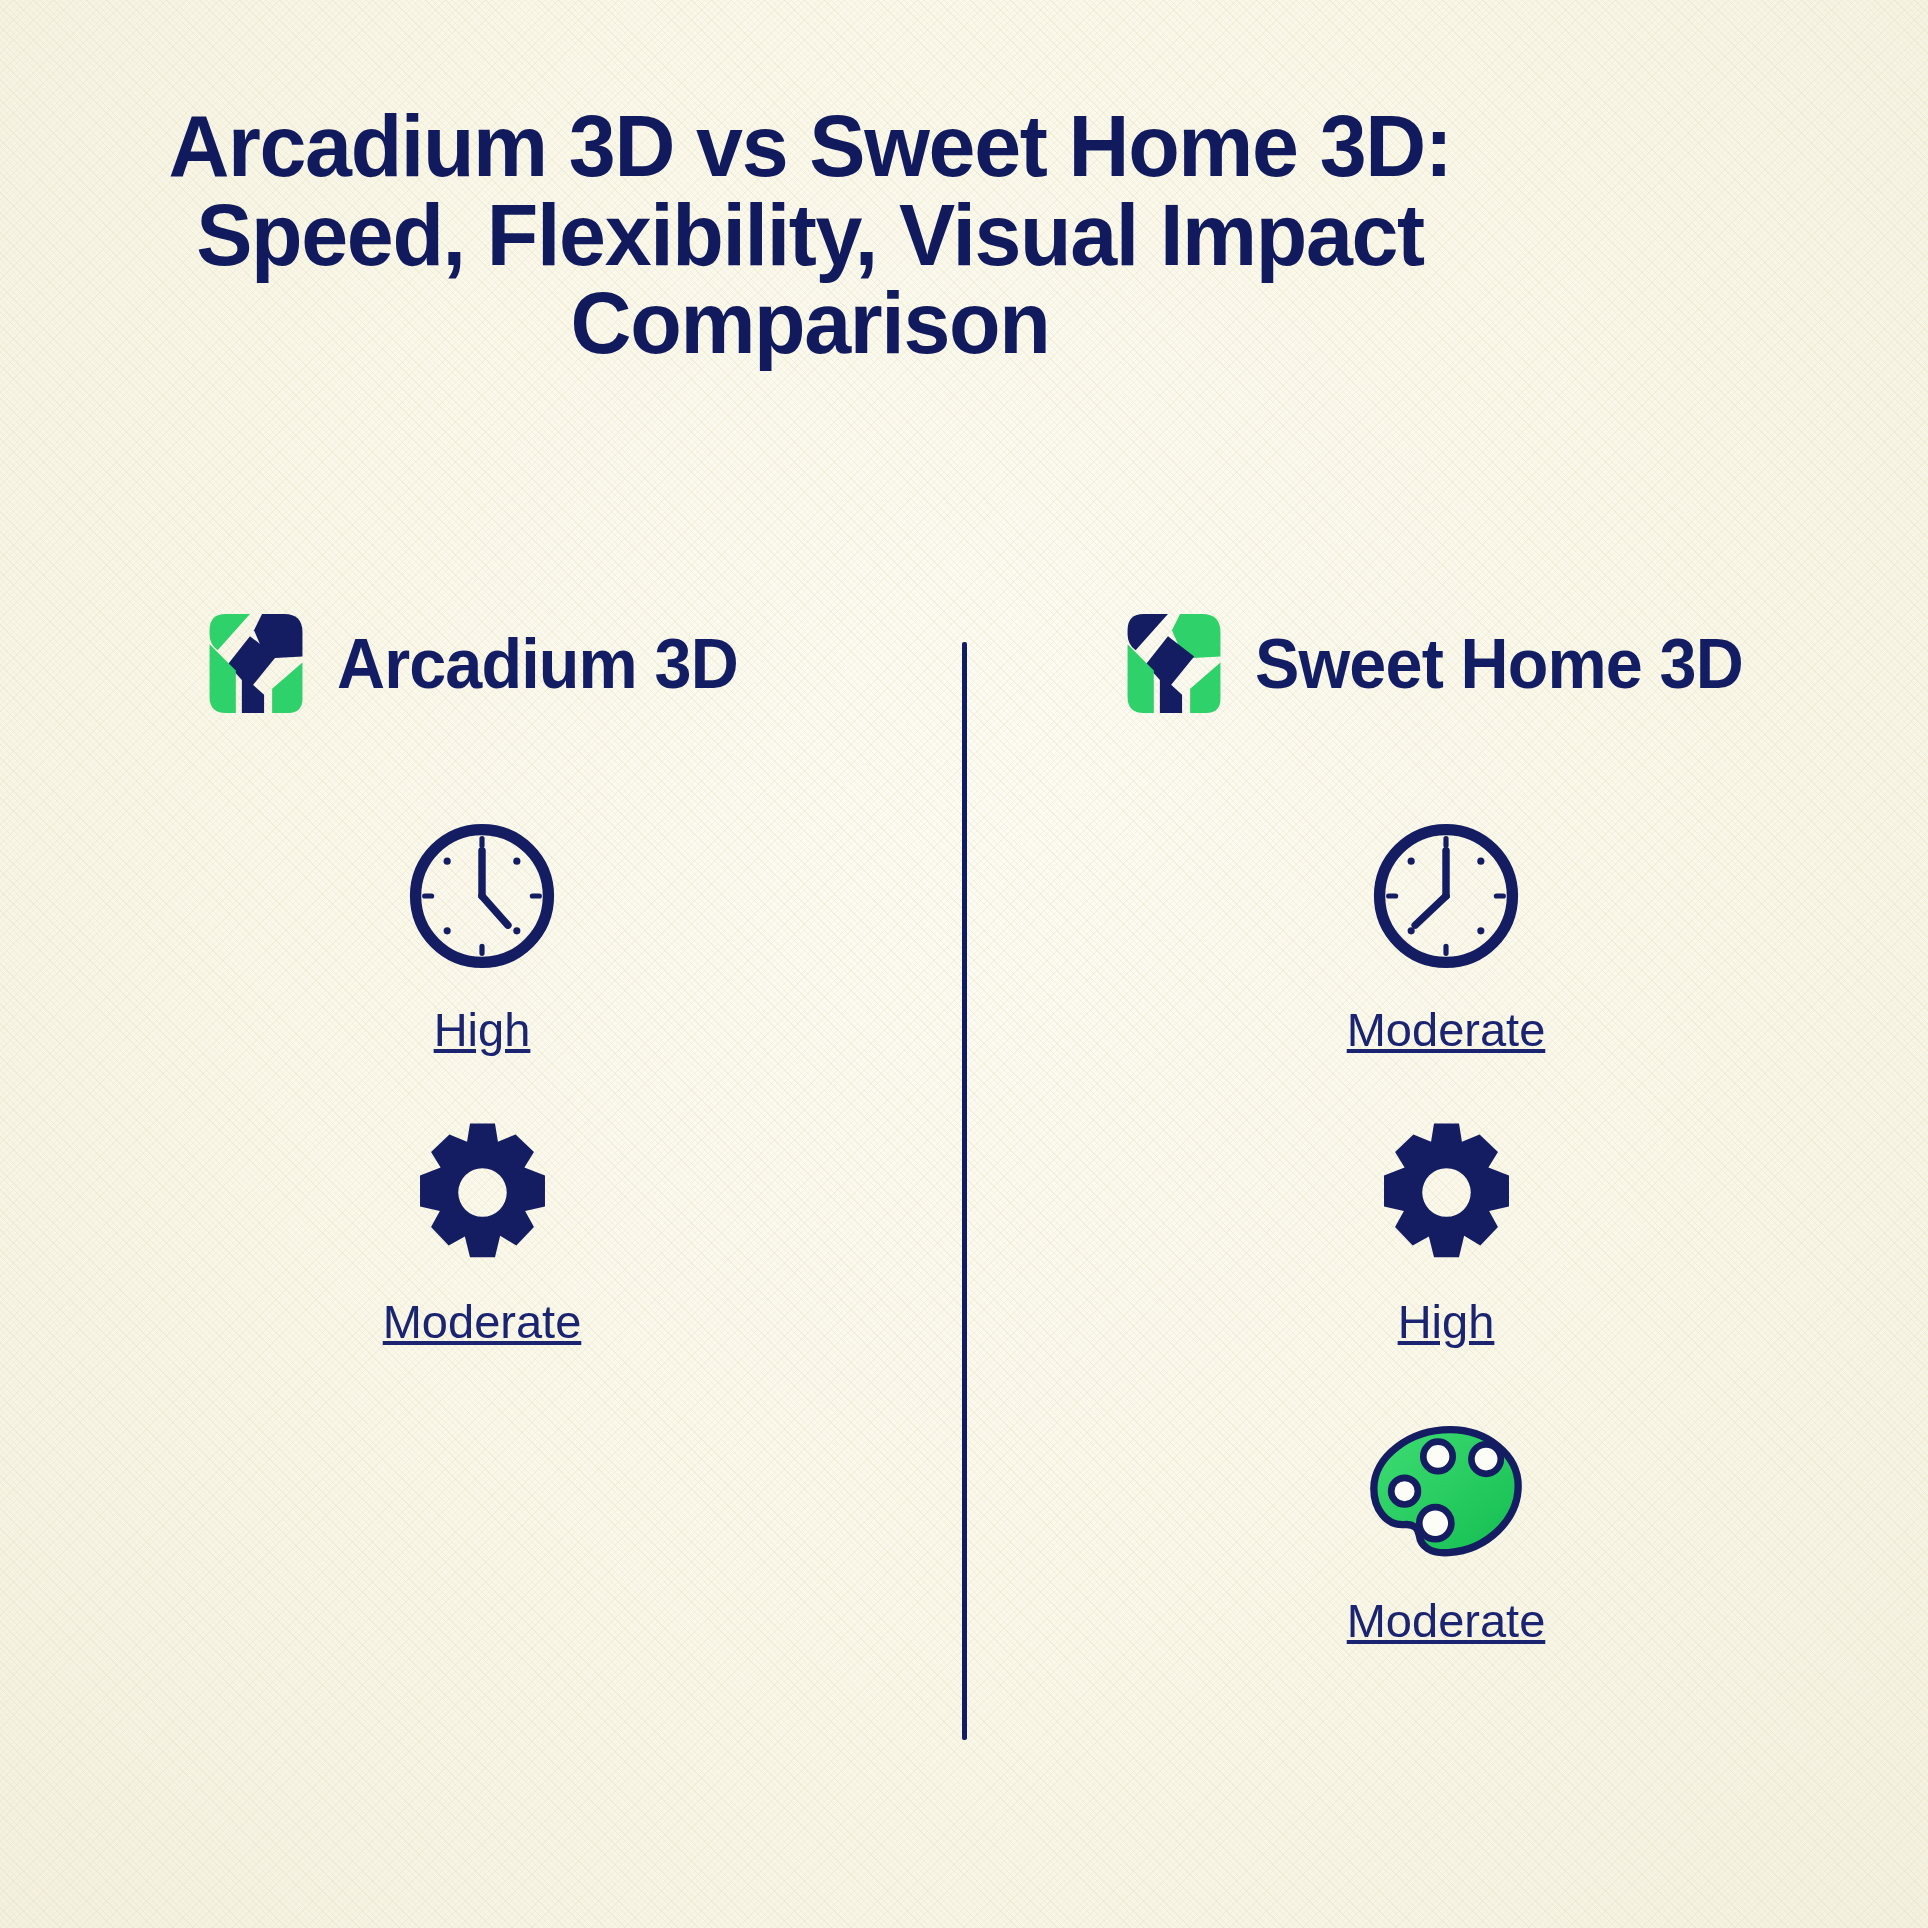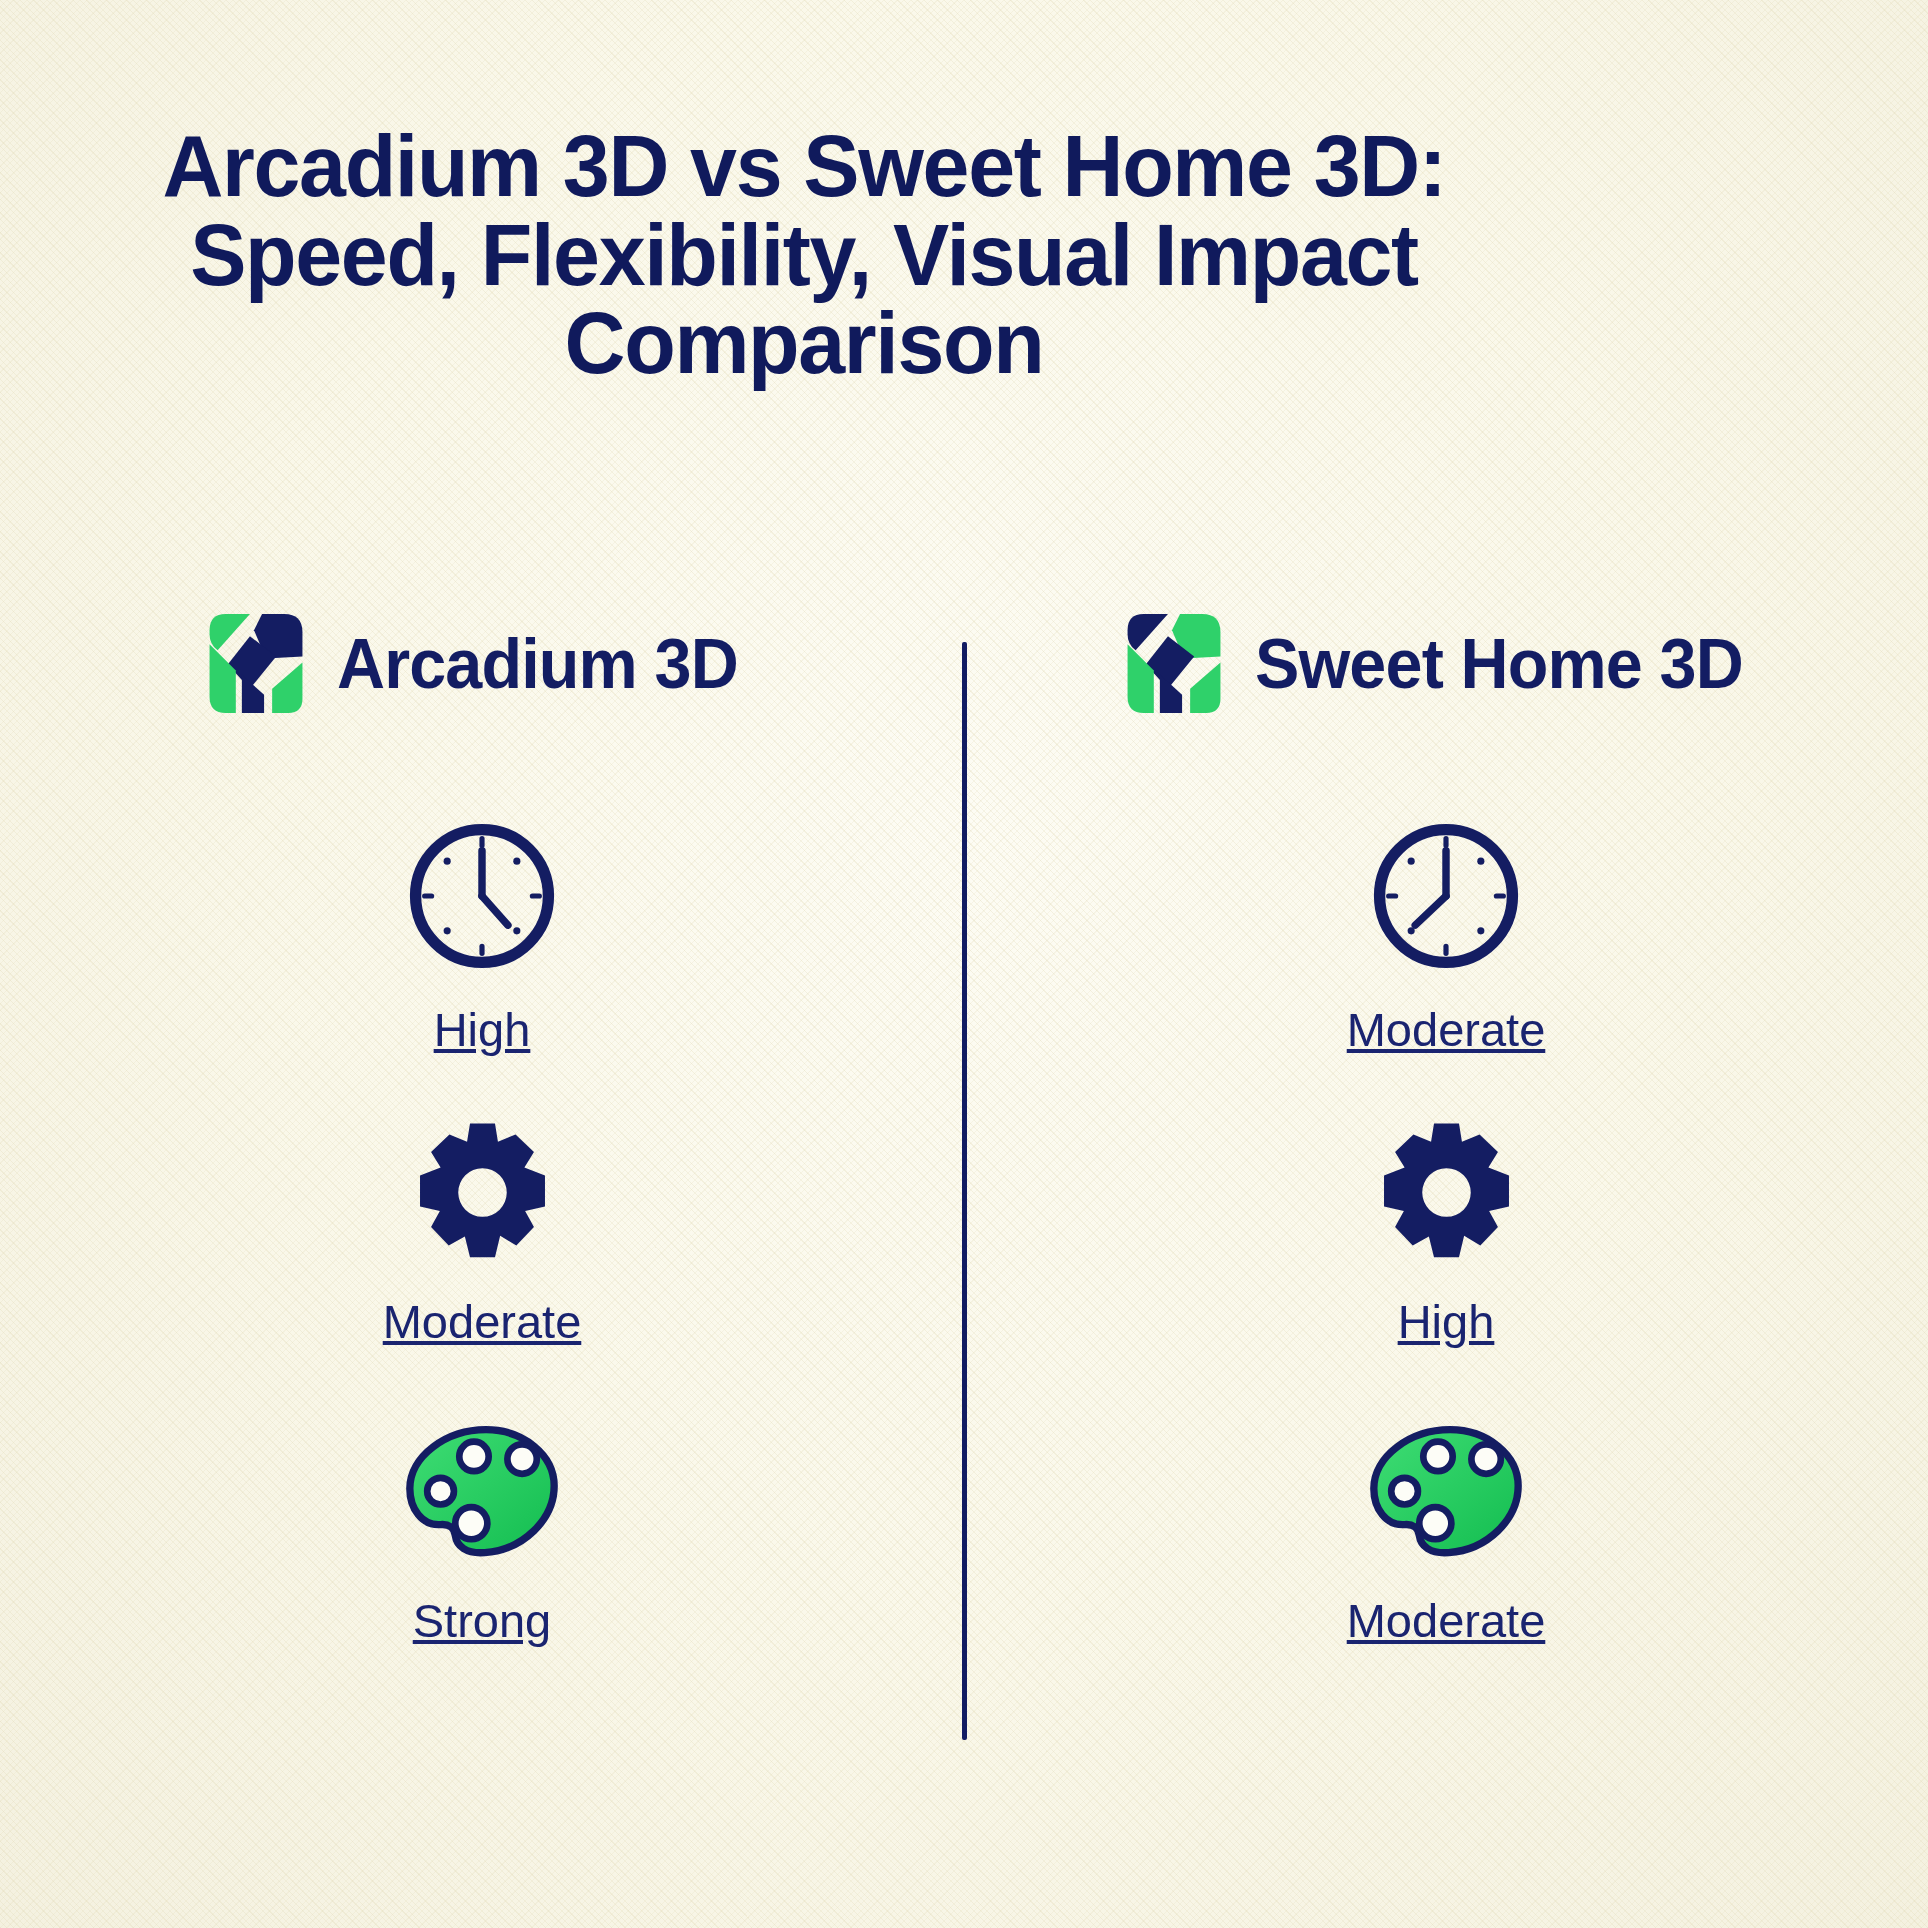--- a/index.html
+++ b/index.html
@@ -24,26 +24,25 @@
       repeating-linear-gradient(45deg,  rgba(224,216,180,0.30) 0 0.9px, rgba(255,255,255,0) 0.9px 4.7px),
       repeating-linear-gradient(-45deg, rgba(224,216,180,0.22) 0 0.9px, rgba(255,255,255,0) 0.9px 4.7px),
       radial-gradient(ellipse at 50% 42%, #fdfcf4 0%, #faf8ea 52%, #f4f1e0 100%);
     box-sizing: border-box;
   }
 
   
   .title-block {
     position: absolute;
     top: 102px;
-    left: 8px;
+    left: 14px;
     width: 1592px;
     text-align: center;
     padding: 0 104px;
     box-sizing: border-box;
-    margin-top: 20px;
   }
   .title-line {
     color: #101a5c;
     font-family: "Liberation Sans", sans-serif;
     font-weight: bold;
     font-size: 87px;
     line-height: 1.02;
     letter-spacing: -1.4px;
     white-space: nowrap;
     transform: scaleX(0.97);
@@ -202,45 +201,20 @@
                 L58.5 94 L41.5 94 L38 80
                 L27 86 L15 73.5 L21 62.5
                 L7.5 59.5 L7.5 38.5 L21.5 33
                 L15 22.5 L27.5 10.5 L39.5 15.5 Z
                 M50 33.5 A16.5 16.5 0 1 0 50 66.5 A16.5 16.5 0 1 0 50 33.5 Z"></path>
             </svg>
           </div>
           <div class="metric-label">Moderate</div>
         </div>
 
-        <div class="metric">
-          <div class="metric-icon palette-row">
-            <svg class="icon-svg" width="158" height="139" viewBox="0 0 118 104" xmlns="http://www.w3.org/2000/svg">
-              <defs>
-                <linearGradient id="palGradL" x1="0" y1="0" x2="1" y2="1">
-                  <stop offset="0%" stop-color="#3fdd74"></stop>
-                  <stop offset="100%" stop-color="#13bd50"></stop>
-                </linearGradient>
-              </defs>
-              <path d="
-                M62 5
-                C 90 5 113 24 113 47
-                C 113 72 90 95 61 97
-                C 47 98 40 92 39 84
-                C 38.4 78 34 75.5 28 76
-                C 14 77 5 64 5 49
-                C 5 25 32 5 62 5 Z" fill="url(#palGradL)" stroke="#141d62" stroke-width="5.5" stroke-linejoin="round"></path>
-              <circle cx="53" cy="25" r="11" fill="#fdfdf7" stroke="#141d62" stroke-width="5"></circle>
-              <circle cx="89" cy="27" r="11" fill="#fdfdf7" stroke="#141d62" stroke-width="5"></circle>
-              <circle cx="28" cy="51" r="10" fill="#fdfdf7" stroke="#141d62" stroke-width="5"></circle>
-              <circle cx="51" cy="75" r="12" fill="#fdfdf7" stroke="#141d62" stroke-width="5"></circle>
-            </svg>
-          </div>
-          <div class="metric-label">Strong</div>
-        </div>
 
       </div>
     </div>
 
     <div class="column">
 
       <div class="brand">
         <span class="brand-logo">
           <svg class="icon-svg" width="102" height="105" viewBox="0 0 100 104" xmlns="http://www.w3.org/2000/svg">
 

